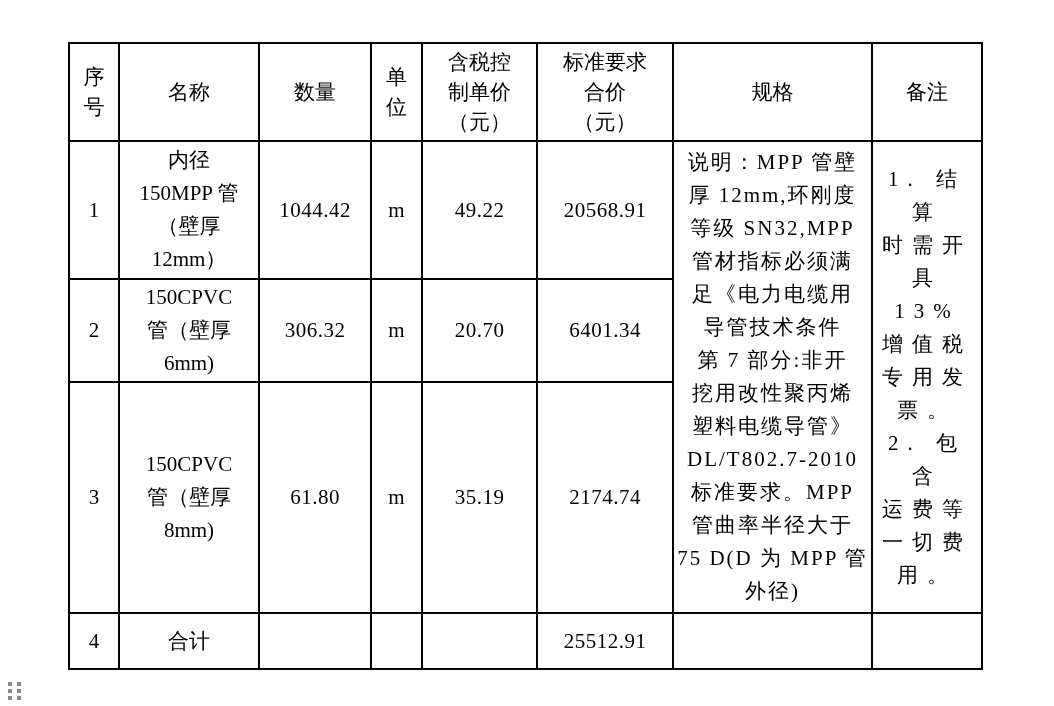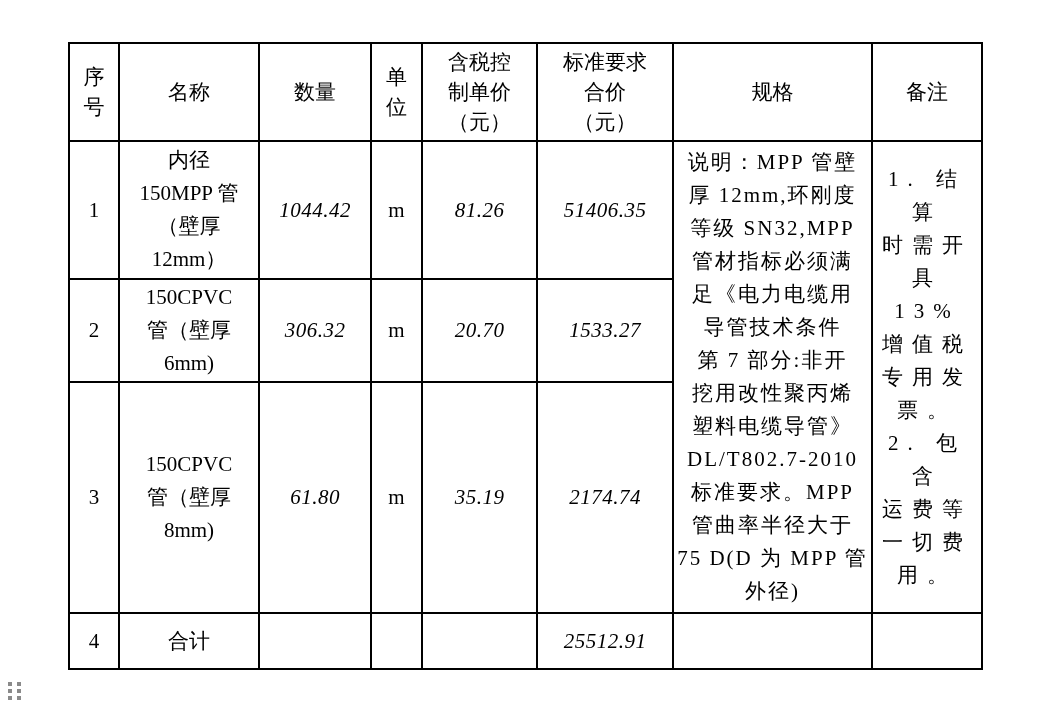--- a/index.html
+++ b/index.html
@@ -44,21 +44,20 @@
   td.spec-cell {
     line-height: 32.5px;
     letter-spacing: 2px;
   }
   td.remark-cell {
     line-height: 31px;
     letter-spacing: 9px;
   }
   td.num-cell {
     letter-spacing: 0.5px;
-    font-style: italic;
   }
   .grip-icon {
     position: absolute;
     left: 8px;
     top: 682px;
     display: grid;
     grid-template-columns: repeat(2, 4px);
     grid-template-rows: repeat(3, 4px);
     column-gap: 5px;
     row-gap: 3px;
@@ -106,22 +105,22 @@
     </tr>
 
     <tr style="height:138px">
       <td>1</td>
       <td>内径
 150MPP 管
 （壁厚
 12mm）</td>
       <td class="num-cell">1044.42</td>
       <td>m</td>
-      <td class="num-cell">81.26</td>
-      <td class="num-cell">51406.35</td>
+      <td class="num-cell">49.22</td>
+      <td class="num-cell">20568.91</td>
       <td rowspan="3" class="spec-cell">说明：MPP 管壁
 厚 12mm,环刚度
 等级 SN32,MPP
 管材指标必须满
 足《电力电缆用
 导管技术条件
 第 7 部分:非开
 挖用改性聚丙烯
 塑料电缆导管》
 DL/T802.7-2010
@@ -142,21 +141,21 @@
     </tr>
 
     <tr style="height:103px">
       <td>2</td>
       <td>150CPVC
 管（壁厚
 6mm)</td>
       <td class="num-cell">306.32</td>
       <td>m</td>
       <td class="num-cell">20.70</td>
-      <td class="num-cell">1533.27</td>
+      <td class="num-cell">6401.34</td>
     </tr>
 
     <tr style="height:231px">
       <td>3</td>
       <td>150CPVC
 管（壁厚
 8mm)</td>
       <td class="num-cell">61.80</td>
       <td>m</td>
       <td class="num-cell">35.19</td>

